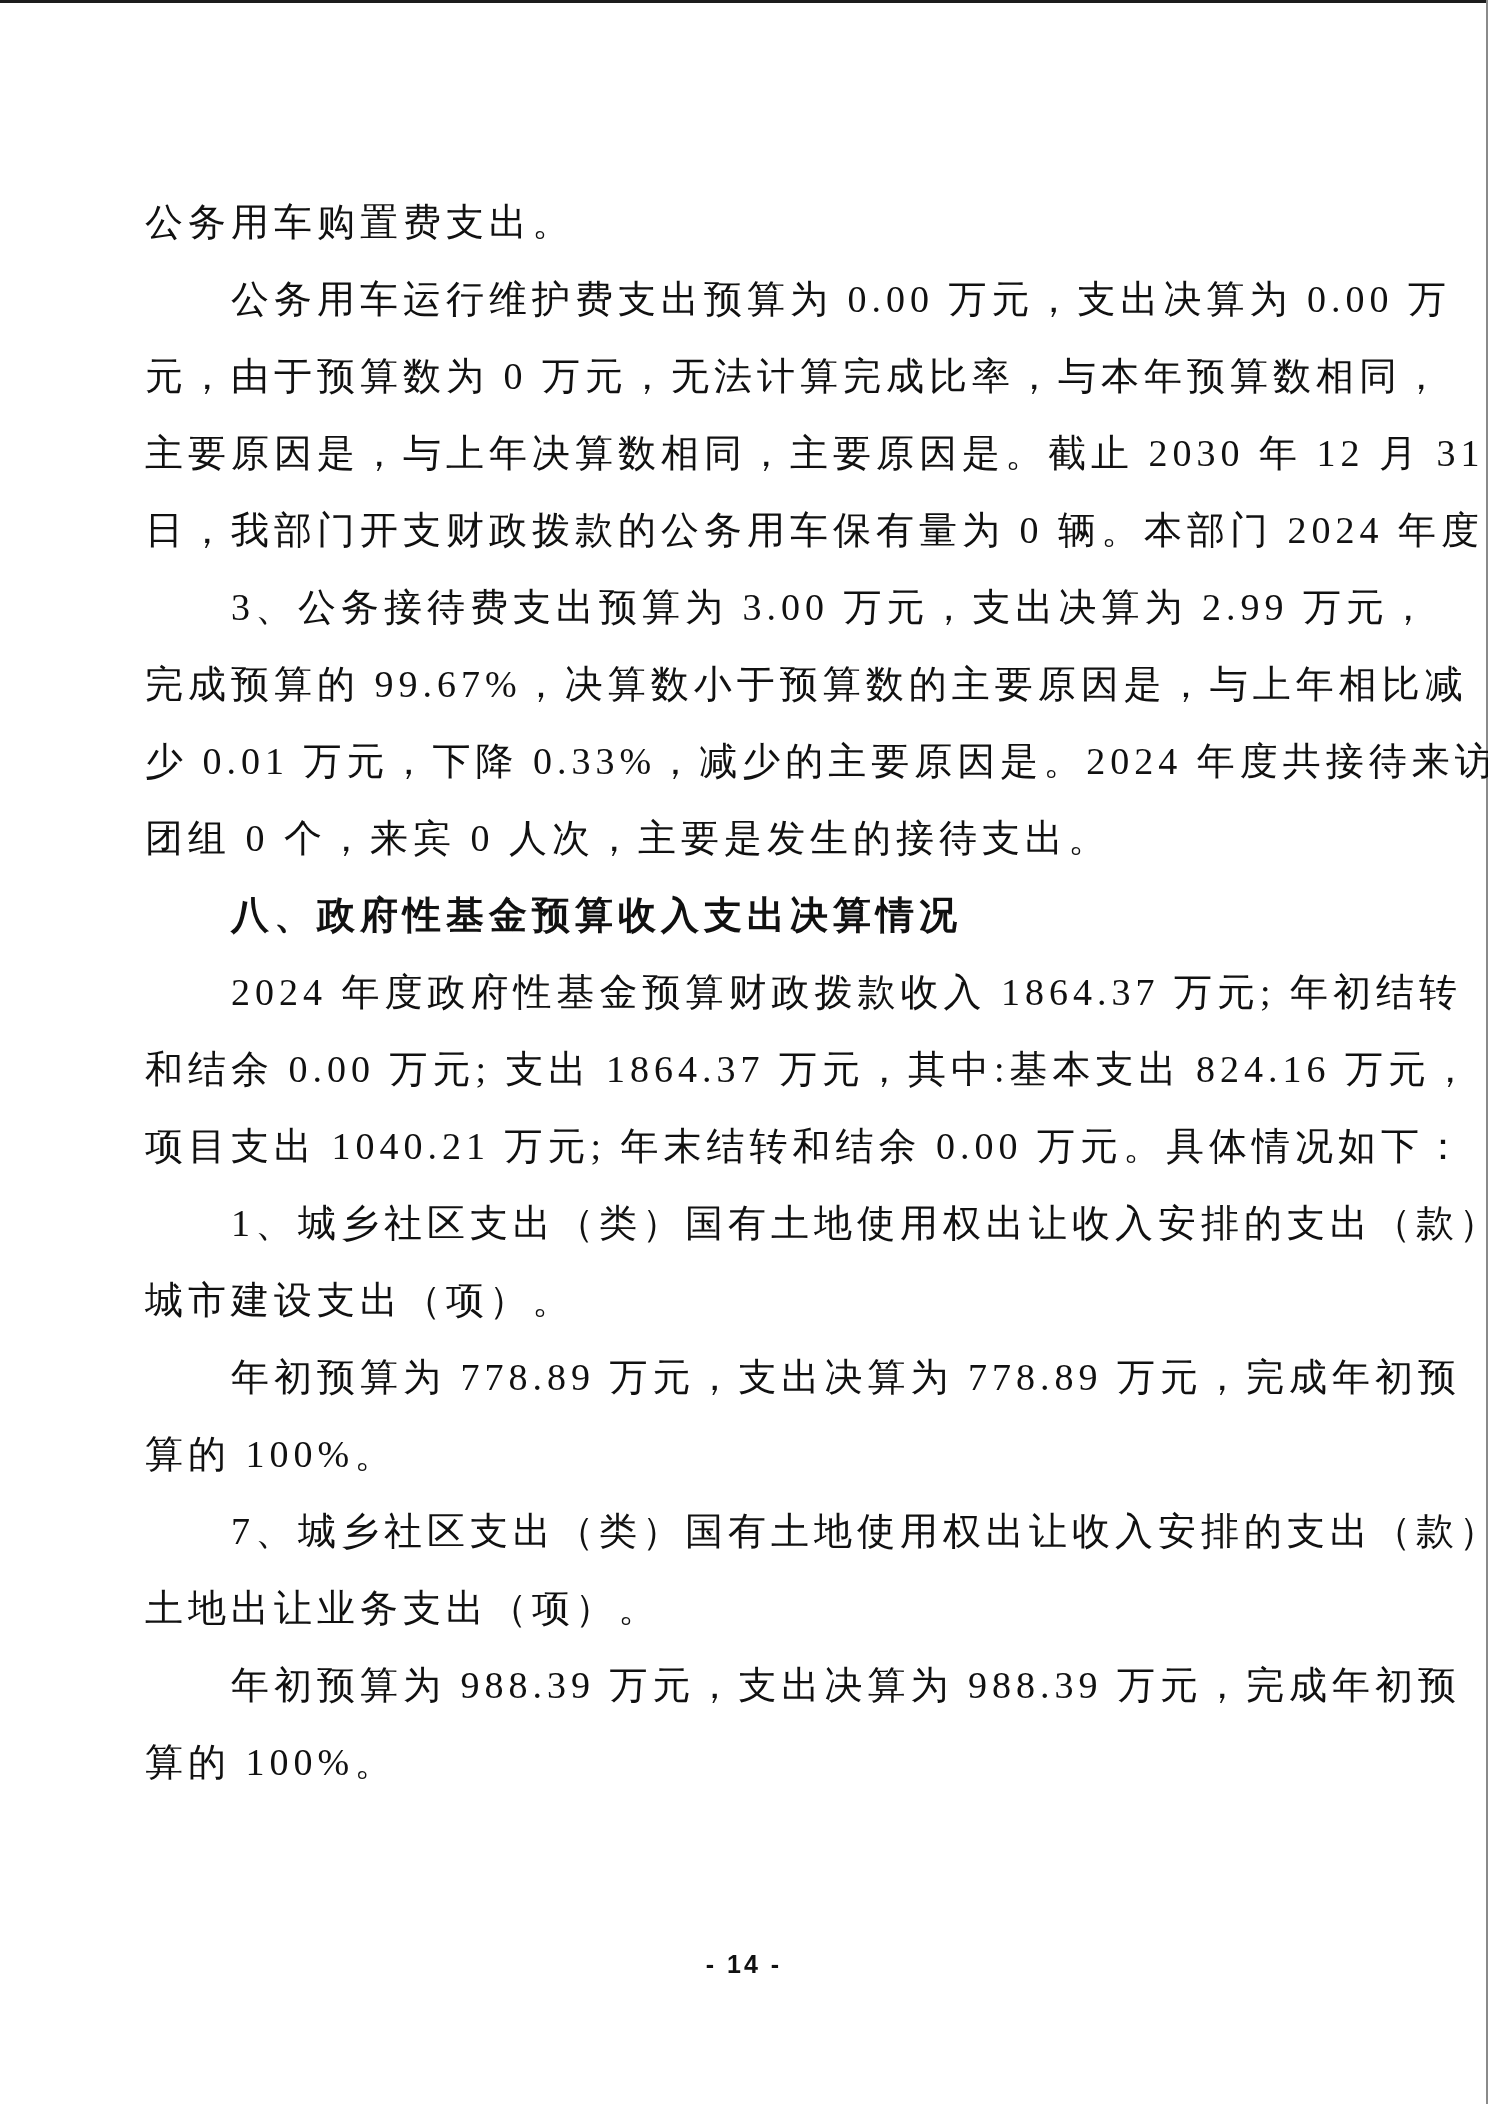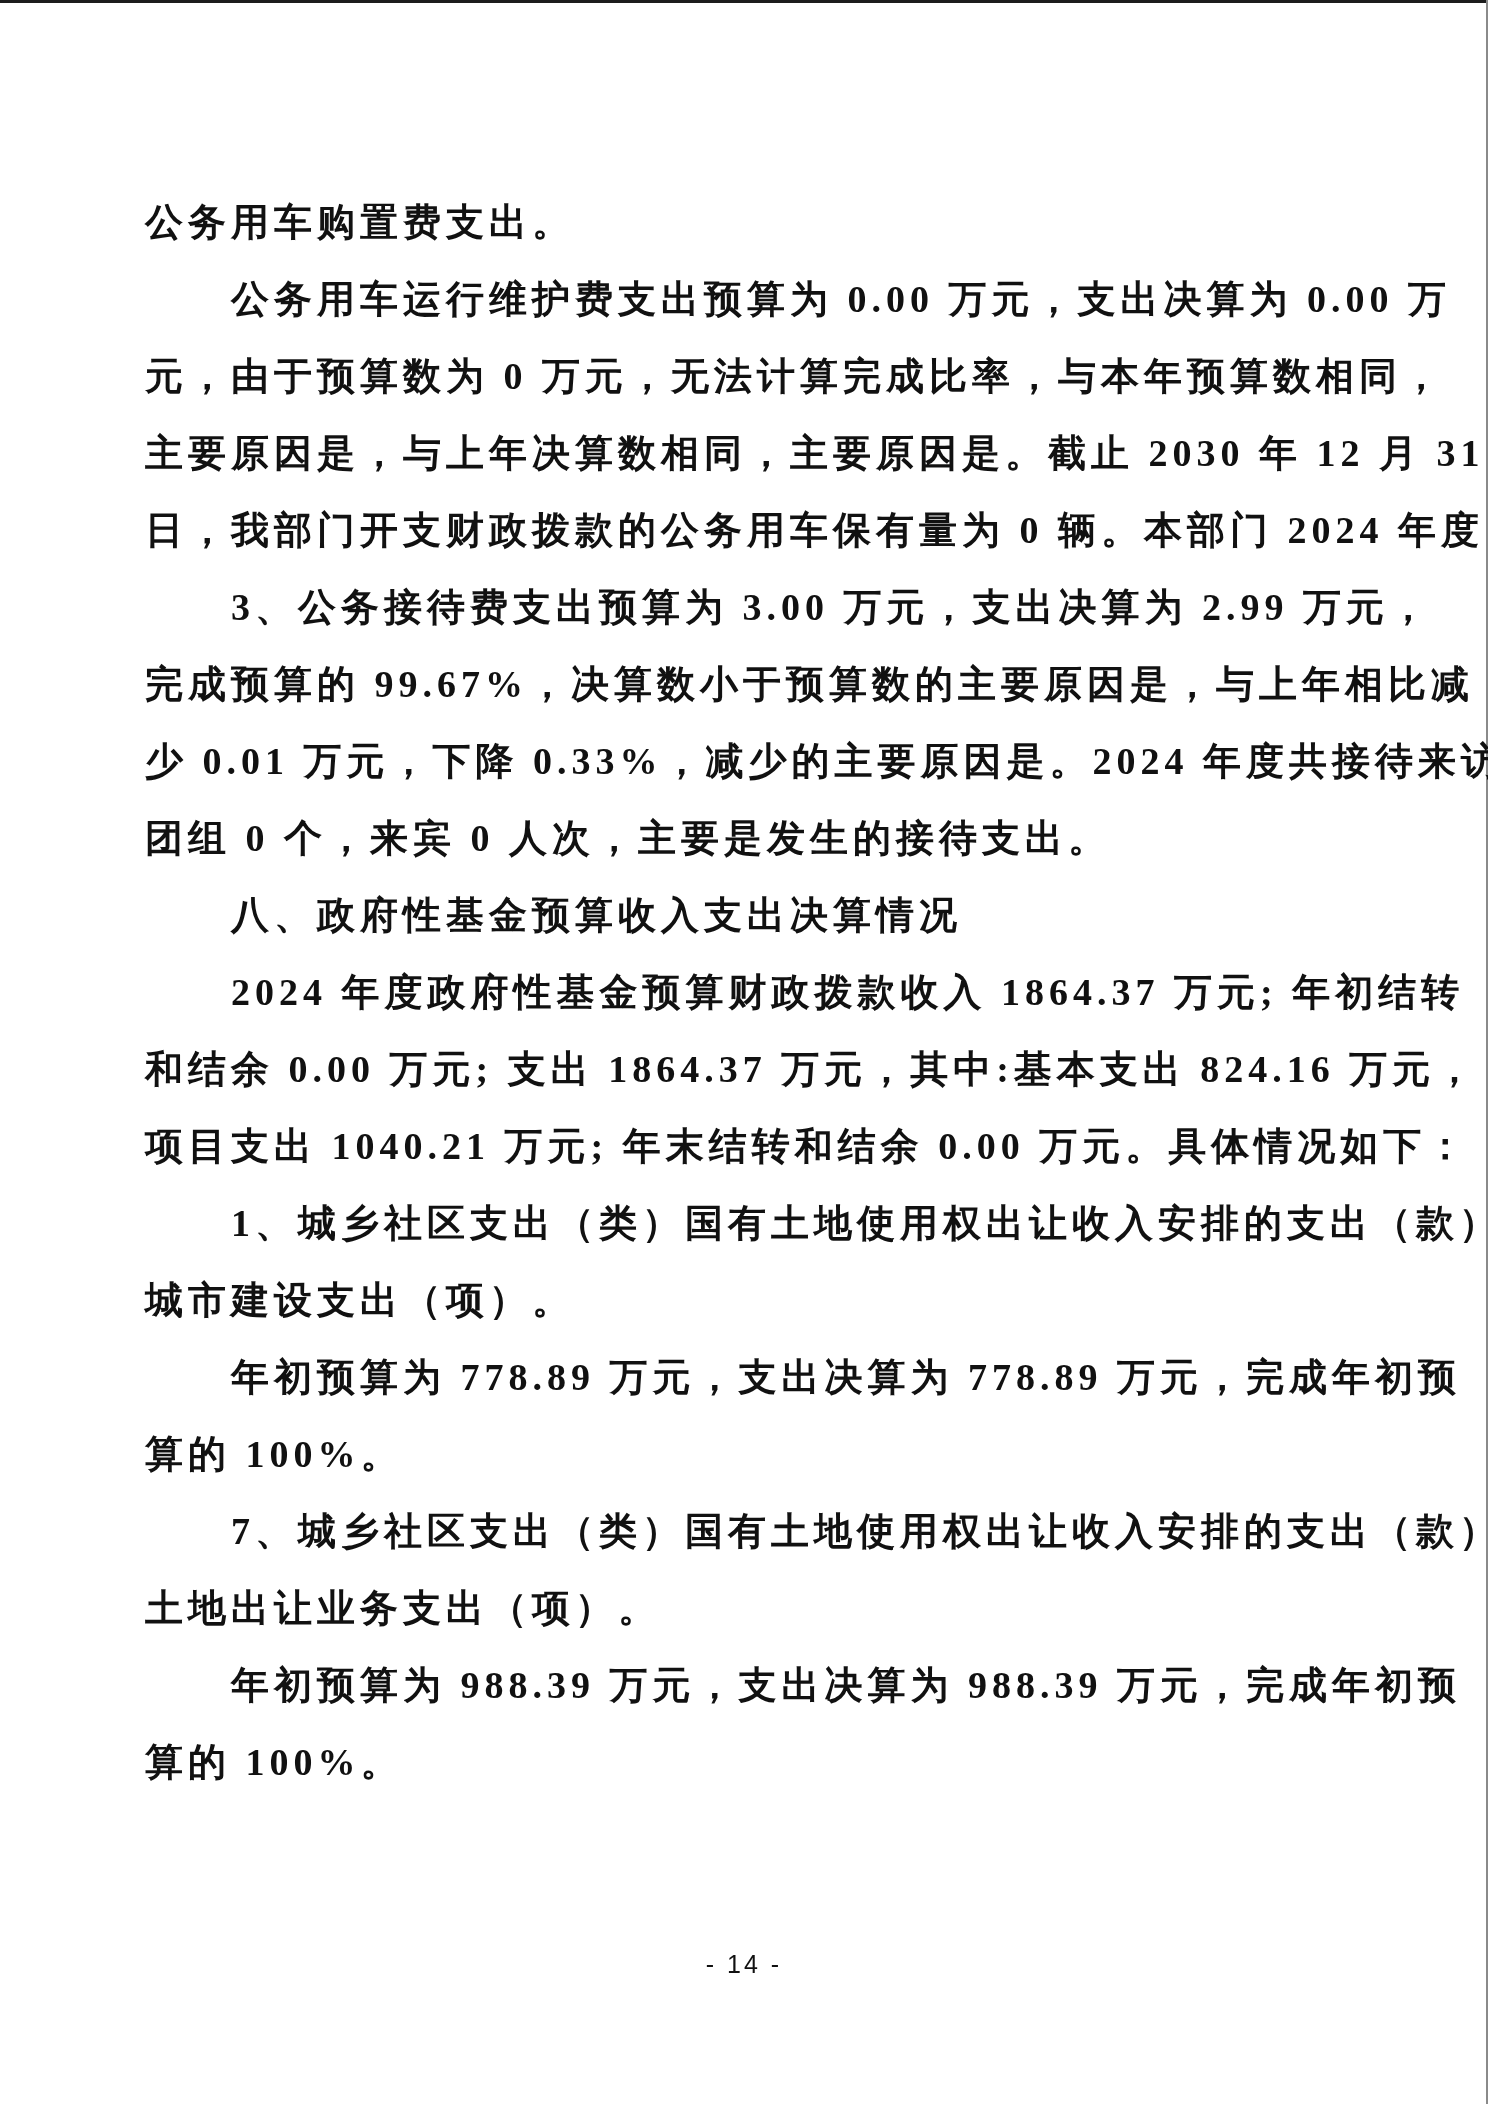--- a/index.html
+++ b/index.html
@@ -33,39 +33,39 @@
     left: 145px;
     top: 198px;
     width: 1250px;
   }
   .line {
     height: 77px;
     font-size: 38px;
     line-height: 48px;
     letter-spacing: 5px;
     white-space: nowrap;
-    font-weight: bold;
   }
   .line.indent {
     padding-left: 86px;
   }
   .line.bold {
     font-weight: bold;
     font-family: "Liberation Sans", "DejaVu Sans", sans-serif;
   }
   #page-number {
     position: absolute;
     top: 1950px;
     left: 0;
     width: 100%;
     text-align: center;
     font-size: 25px;
     letter-spacing: 3px;
     font-family: "Liberation Sans", "DejaVu Sans", sans-serif;
     color: var(--text-color, #111111);
+    font-weight: bold;
   }
 </style>
 </head>
 <body>
 
 <div id="page" style="--page-bg: #ffffff; --text-color: #111111; --top-border: #1c1c1c; --right-border: #8a8a8a;">
   <div id="top-edge"></div>
   <div id="right-edge"></div>
 
   <div id="content">

